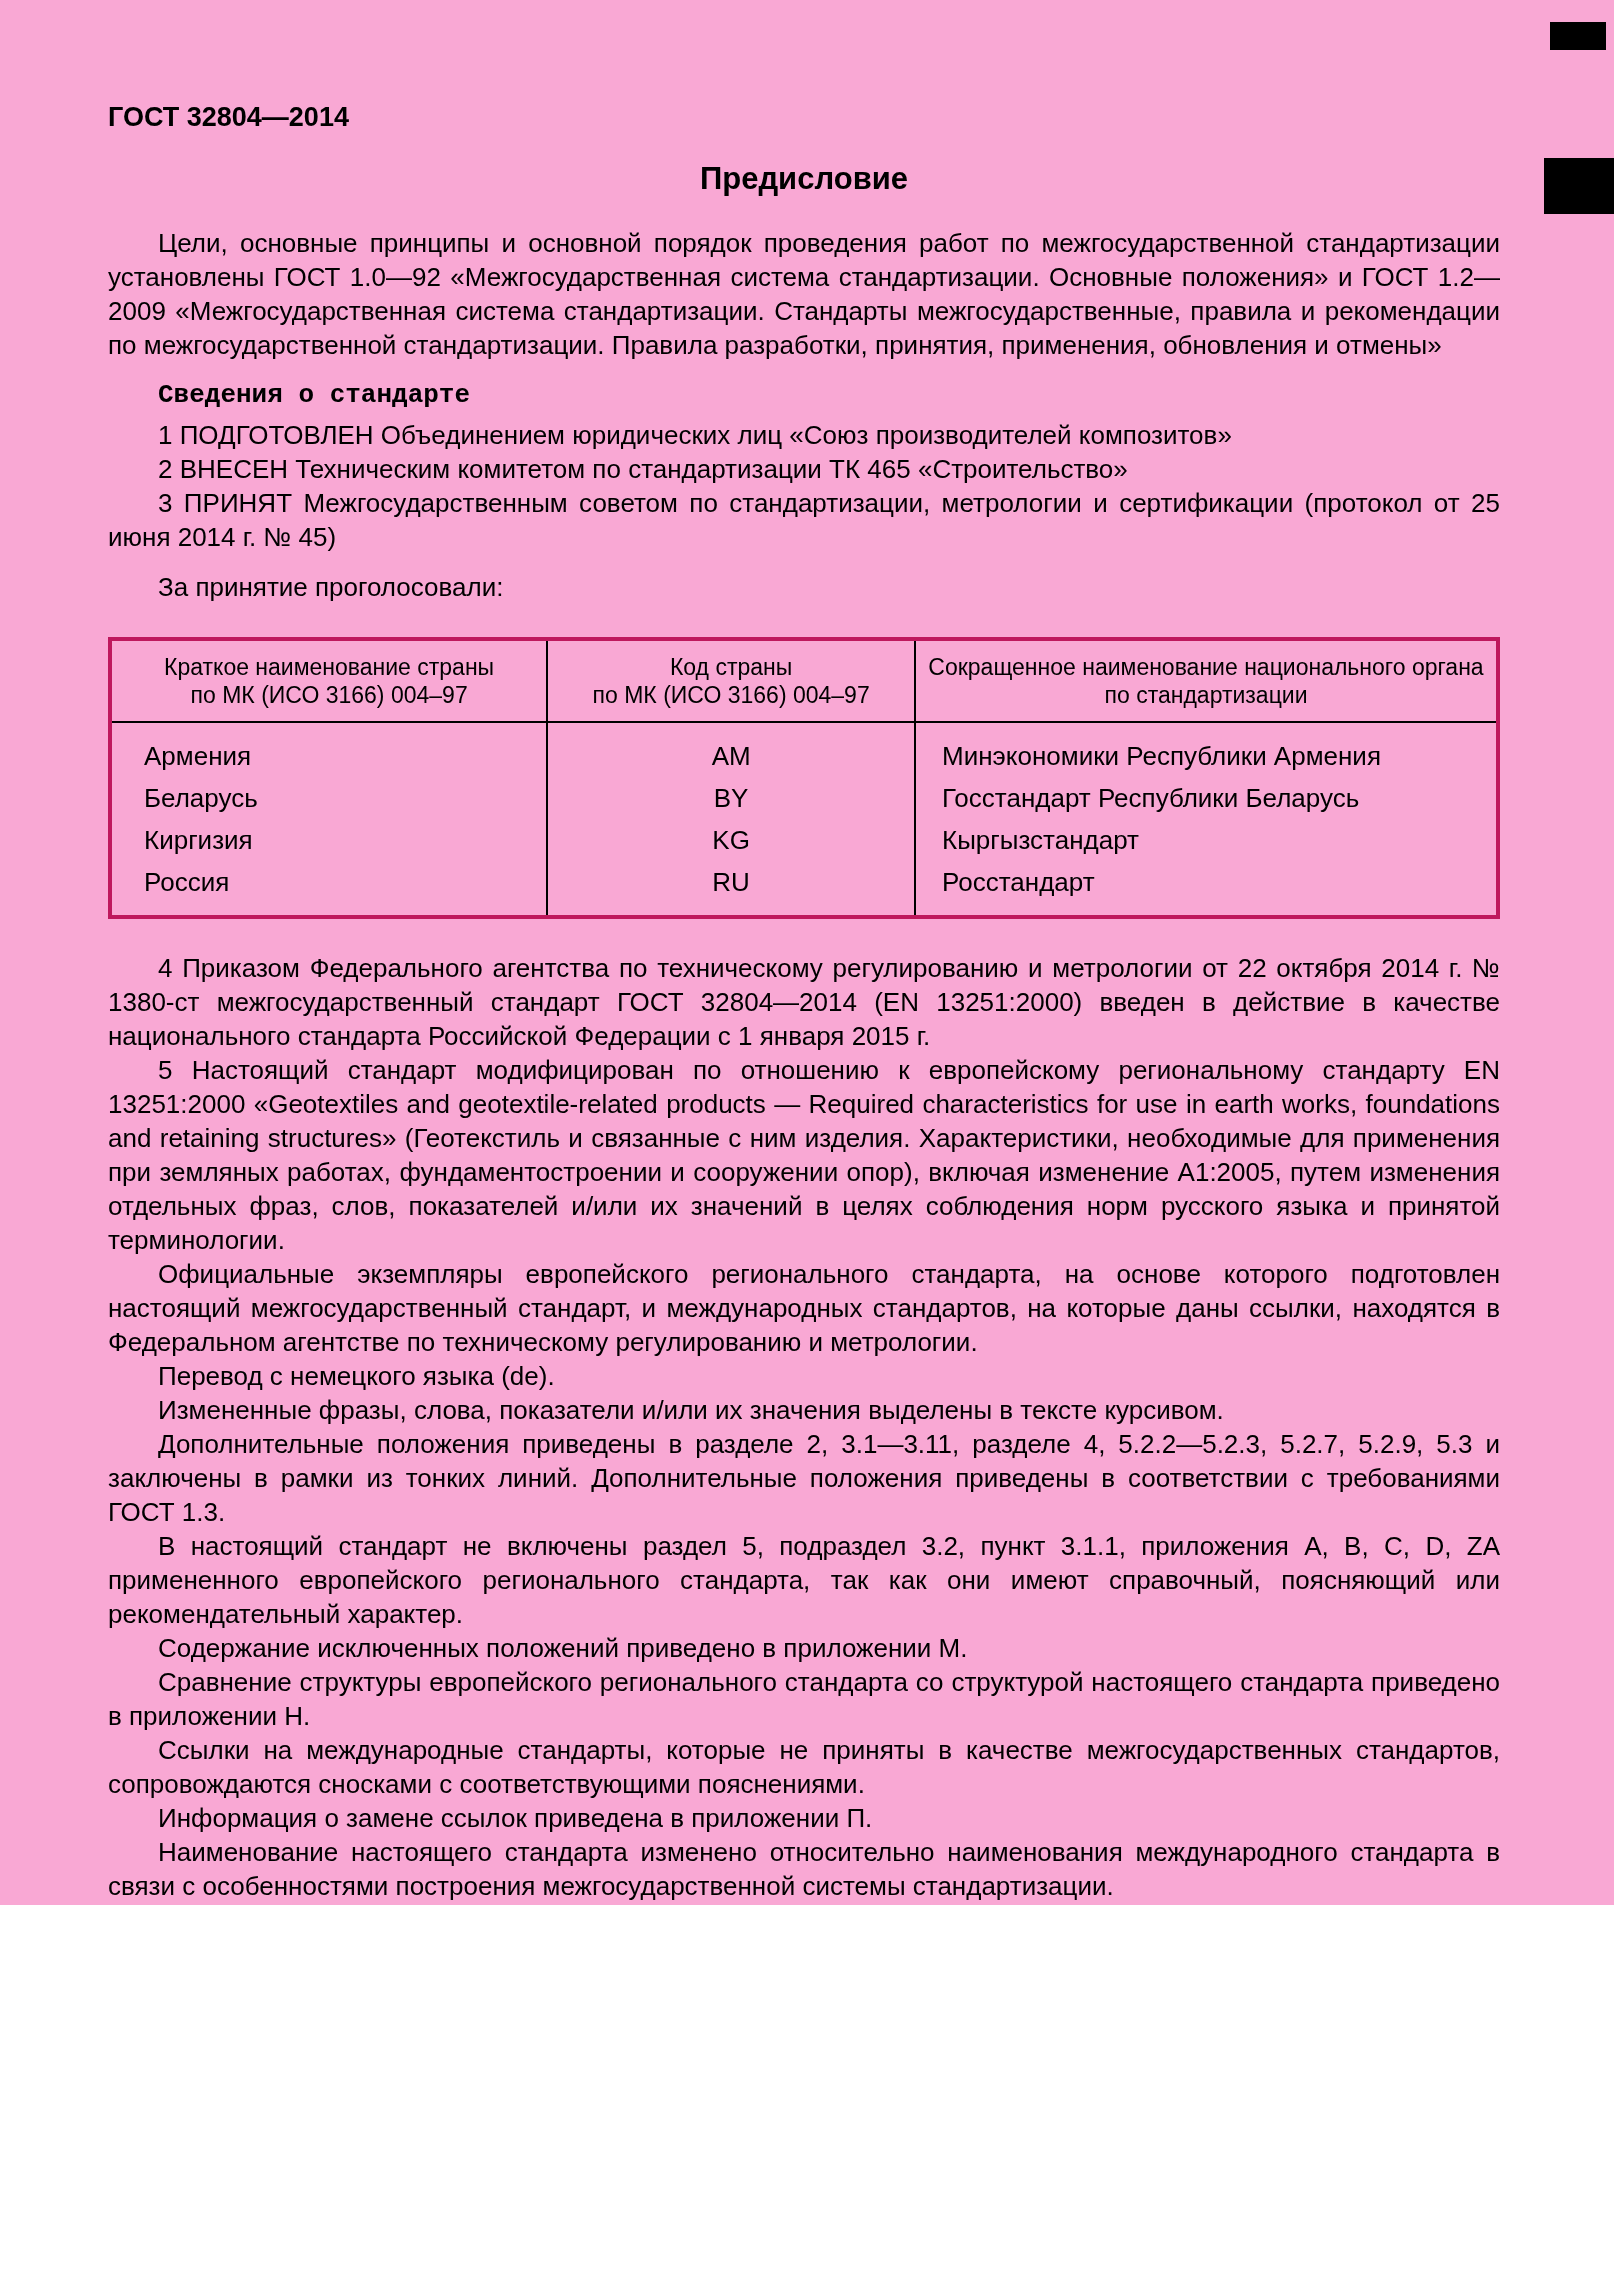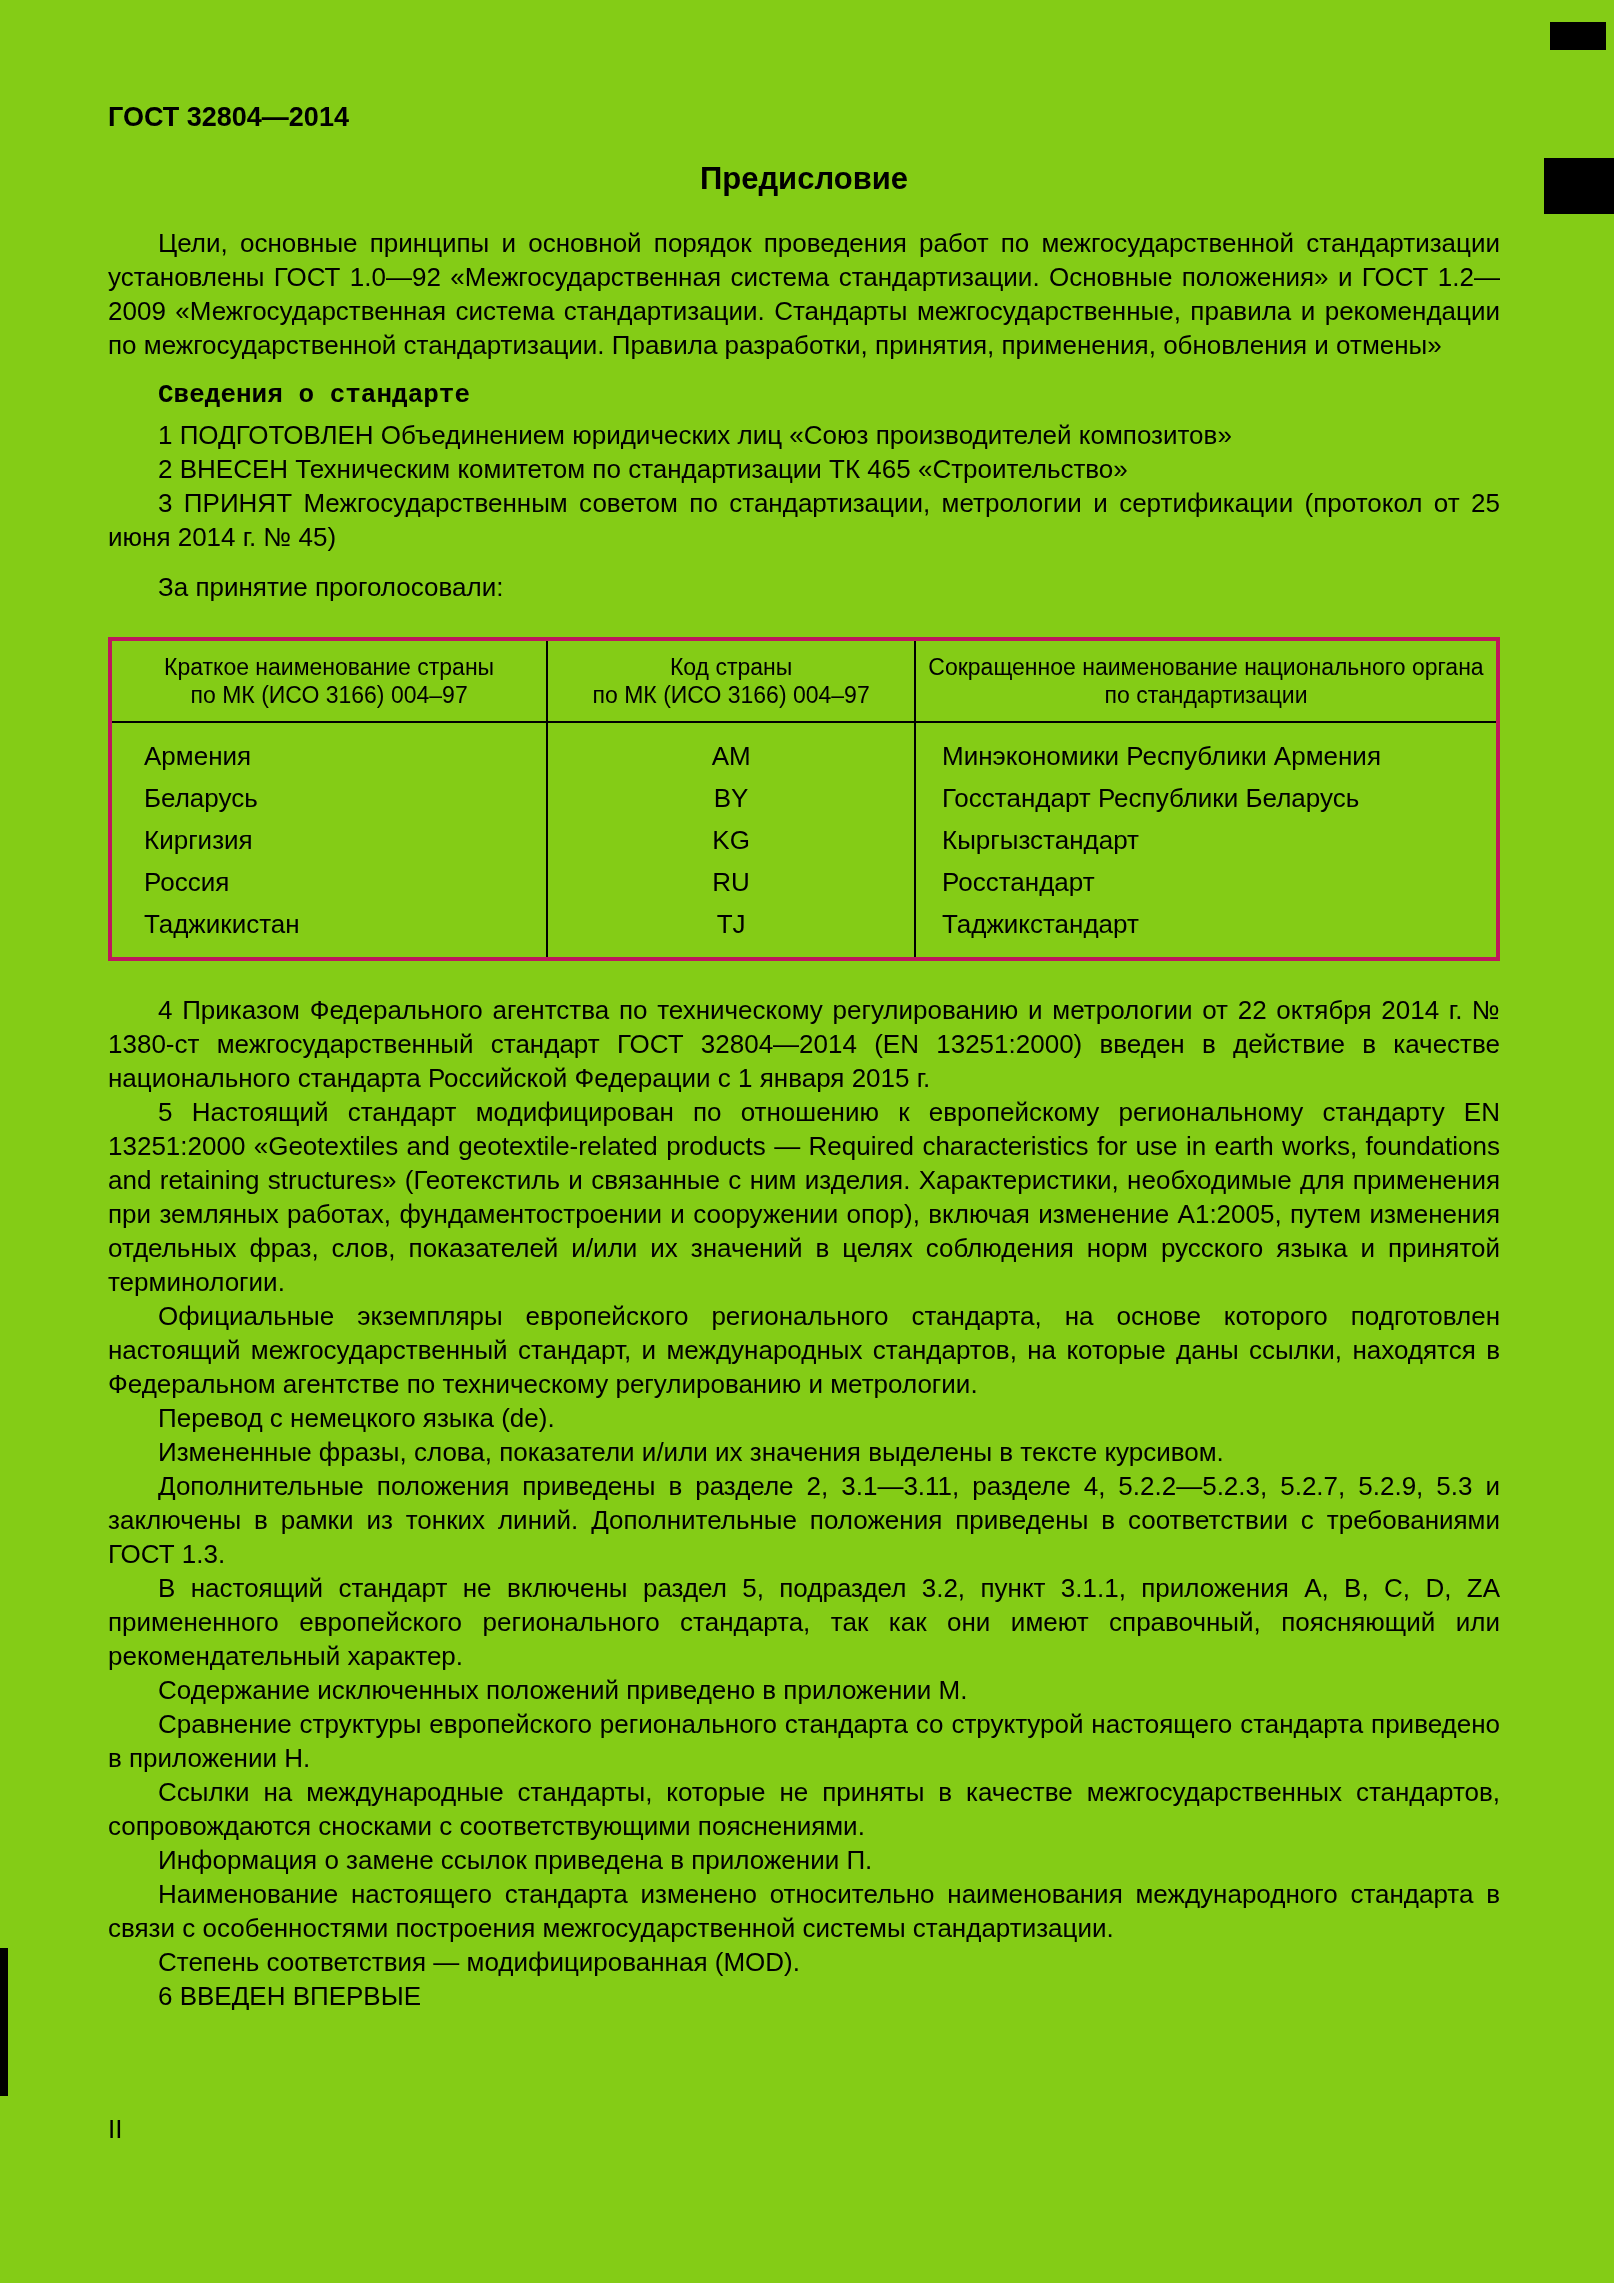--- a/index.html
+++ b/index.html
@@ -3,22 +3,22 @@
 <meta charset="utf-8">
 <style>
   html, body {
     margin: 0;
     padding: 0;
     background: #ffffff;
   }
   .page {
     position: relative;
     width: 1614px;
-    height: 2283px;
-    background: #84cc16;
+    height: 1905px;
+    background: #f9a8d4;
     color: #000000;
     font-family: "Liberation Sans", sans-serif;
     font-size: 26px;
     line-height: 34px;
     box-sizing: border-box;
     padding: 100px 114px 0 108px;
     overflow: hidden;
   }
   .doc-number {
     font-weight: bold;
@@ -149,25 +149,20 @@
       <tr>
         <td class="c-country">Киргизия</td>
         <td class="c-code">KG</td>
         <td class="c-org">Кыргызстандарт</td>
       </tr>
       <tr>
         <td class="c-country">Россия</td>
         <td class="c-code">RU</td>
         <td class="c-org">Росстандарт</td>
       </tr>
-      <tr>
-        <td class="c-country">Таджикистан</td>
-        <td class="c-code">TJ</td>
-        <td class="c-org">Таджикстандарт</td>
-      </tr>
     </tbody>
   </table>
 
   <p class="para first-after-table">4  Приказом Федерального агентства по техническому регулированию и метрологии от 22 октября 2014 г. № 1380-ст межгосударственный стандарт ГОСТ 32804—2014 (EN 13251:2000) введен в действие в качестве национального стандарта Российской Федерации с 1 января 2015 г.</p>
   <p class="para">5  Настоящий стандарт модифицирован по отношению к европейскому региональному стандарту EN 13251:2000 «Geotextiles and geotextile-related products — Required characteristics for use in earth works, foundations and retaining structures» (Геотекстиль и связанные с ним изделия. Характеристики, необходимые для применения при земляных работах, фундаментостроении и сооружении опор), включая изменение А1:2005, путем изменения отдельных фраз, слов, показателей и/или их значений в целях соблюдения норм русского языка и принятой терминологии.</p>
   <p class="para">Официальные экземпляры европейского регионального стандарта, на основе которого подготовлен настоящий межгосударственный стандарт, и международных стандартов, на которые даны ссылки, находятся в Федеральном агентстве по техническому регулированию и метрологии.</p>
   <p class="para">Перевод с немецкого языка (de).</p>
   <p class="para">Измененные фразы, слова, показатели и/или их значения выделены в тексте курсивом.</p>
   <p class="para">Дополнительные положения приведены в разделе 2, 3.1—3.11, разделе 4, 5.2.2—5.2.3, 5.2.7, 5.2.9, 5.3 и заключены в рамки из тонких линий. Дополнительные положения приведены в соответствии с требованиями ГОСТ 1.3.</p>
   <p class="para">В настоящий стандарт не включены раздел 5, подраздел 3.2, пункт 3.1.1, приложения A, B, C, D, ZA примененного европейского регионального стандарта, так как они имеют справочный, поясняющий или рекомендательный характер.</p>

